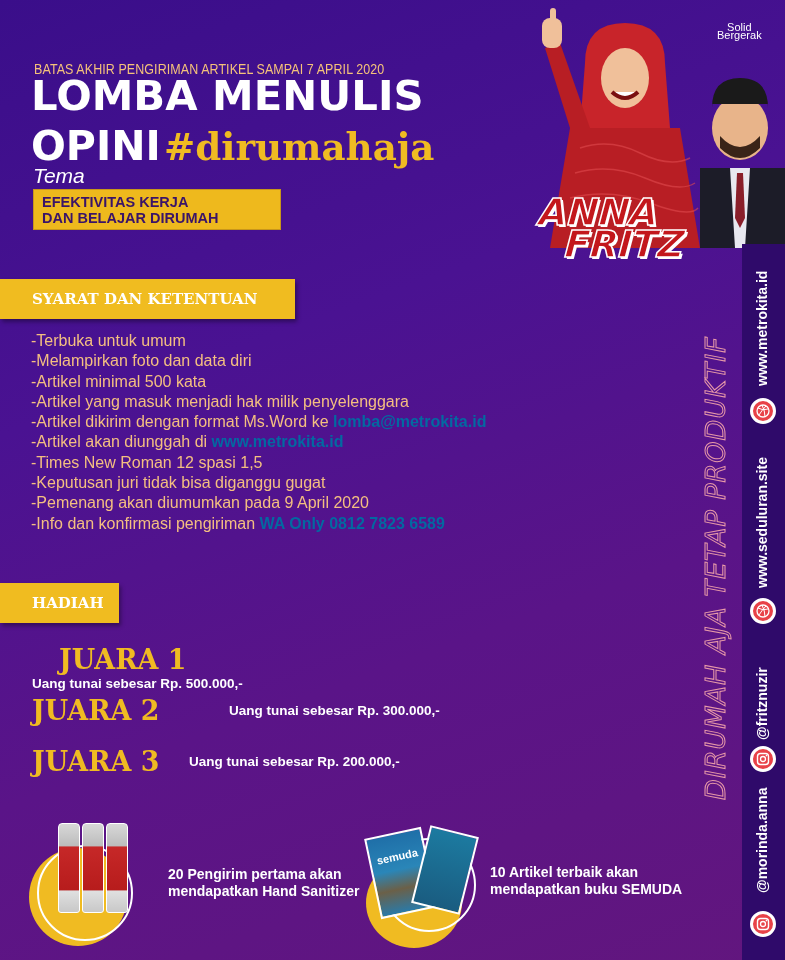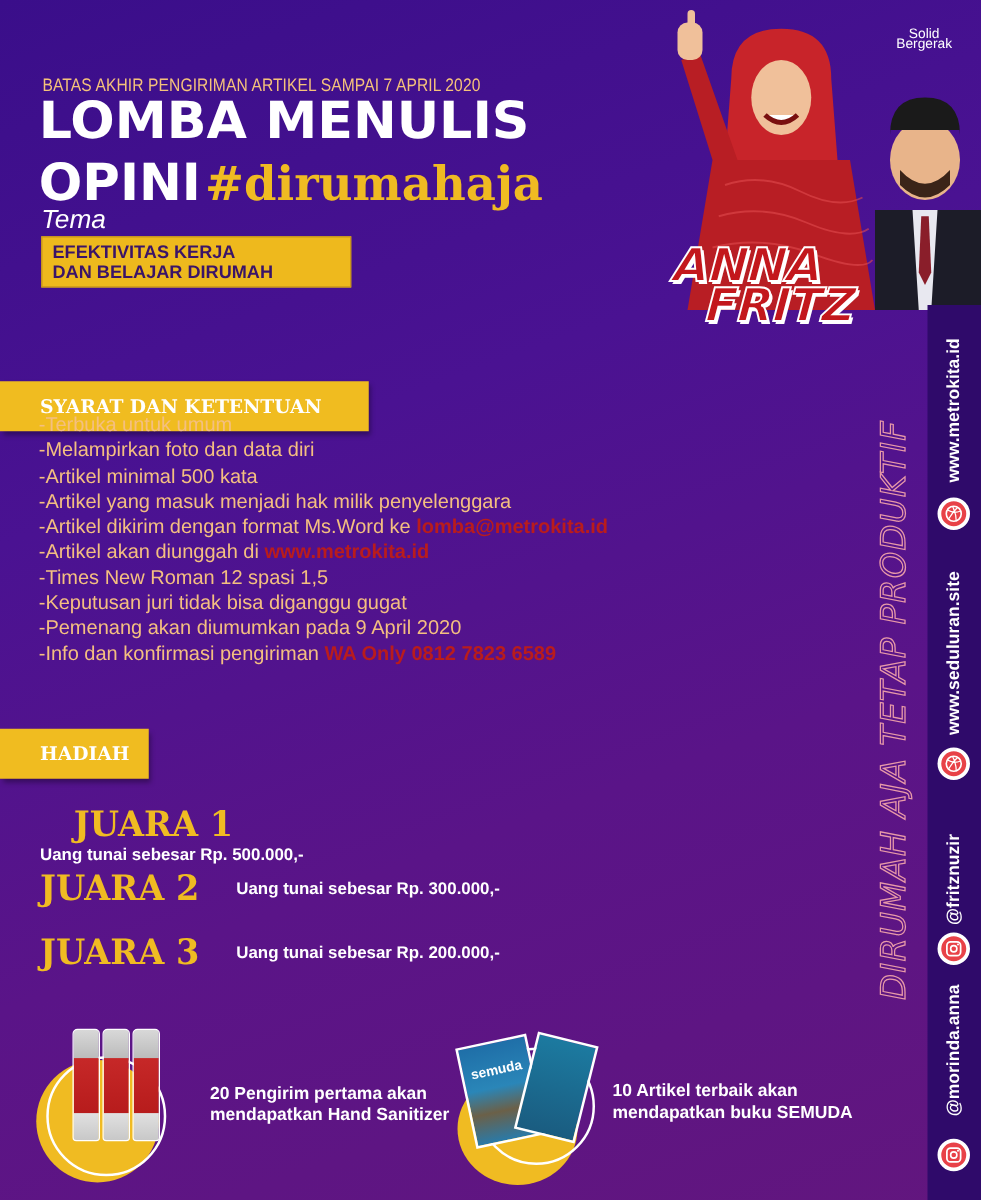--- a/index.html
+++ b/index.html
@@ -17,27 +17,27 @@
   .title1 { left: 31px; top: 72px; font-size: 41px; font-weight: 900; color: #fff; font-family: "DejaVu Sans", sans-serif; letter-spacing: 0px; white-space: nowrap; transform: scaleX(1.02); transform-origin:left; }
   .title2 { left: 31px; top: 122px; font-size: 41px; font-weight: 900; color: #fff; font-family: "DejaVu Sans", sans-serif; white-space: nowrap; }
   .hashtag { left: 164px; top: 124px; font-size: 38px; font-weight: 700; color: #f0bb22; font-family: "DejaVu Serif", serif; white-space: nowrap; transform: scaleX(0.98); transform-origin:left; }
   .tema { left: 33px; top: 164px; font-size: 21px; font-style: italic; color: #fff; }
   .theme-box { left: 33px; top: 189px; width: 248px; height: 41px; background: #eeb91d; border: 1px solid #c8961a; padding: 4px 8px; }
   .theme-box div { color: #3a1468; font-weight: 700; font-size: 14.5px; line-height: 16px; }
 
   
   .banner { background: #f0bc20; height: 40px; display: flex; align-items: center; padding-left: 32px; box-shadow: 2px 3px 4px rgba(0,0,0,0.35); }
   .banner span { color: #fff; font-family: "DejaVu Serif", serif; font-weight: 700; font-size: 15px; }
-  .banner-syarat { left: 0; top: 279px; width: 295px; margin-top: 26px; }
+  .banner-syarat { left: 0; top: 279px; width: 295px; }
   .banner-hadiah { left: 0; top: 583px; width: 119px; }
 
   
   .rules { left: 31px; top: 331px; }
   .rules div { font-size: 16px; line-height: 20.3px; color: #f4bf80; white-space: nowrap; }
-  .rules b { color: #b91c1c; font-weight: 700; }
+  .rules b { color: #0369a1; font-weight: 700; }
 
   
   .prize-row { left: 32px; display: flex; align-items: center; }
   .prize-label { font-family: "DejaVu Serif", serif; font-weight: 700; color: #f0bb22; font-size: 28px; width: 157px; white-space: nowrap; transform: scaleX(0.96); transform-origin: left; }
   .prize-desc { font-weight: 700; font-size: 13.5px; color: #fff; white-space: nowrap; }
 
   
   .gift-circle { border-radius: 50%; background: #f0bb22; }
   .gift-ring { border-radius: 50%; border: 2px solid #fff; }
   .gift-text { font-weight: 700; font-size: 14px; line-height: 17px; color: #fff; white-space: nowrap; }
@@ -121,21 +121,21 @@
   <div><span>-Info dan konfirmasi pengiriman  </span><b>WA Only 0812 7823 6589</b></div>
 </div>
 
 <div class="abs banner banner-hadiah">
   <span>HADIAH</span>
 </div>
 <div class="abs prize-row" style="top:643px;flex-direction:column;">
   <div class="prize-label">JUARA 1</div>
   <div class="prize-desc">Uang tunai sebesar Rp. 500.000,-</div>
 </div>
-<div class="abs prize-row" style="top:694px;">
+<div class="abs prize-row" style="top:694px;gap:40px;">
   <div class="prize-label">JUARA 2</div>
   <div class="prize-desc">Uang tunai sebesar Rp. 300.000,-</div>
 </div>
 <div class="abs prize-row" style="top:745px;">
   <div class="prize-label">JUARA 3</div>
   <div class="prize-desc">Uang tunai sebesar Rp. 200.000,-</div>
 </div>
 
 <div class="abs gift-circle" style="left:29px; top:848px; width:98px; height:98px;"></div>
 <div class="abs gift-ring" style="left:37px; top:845px; width:96px; height:96px;"></div>

